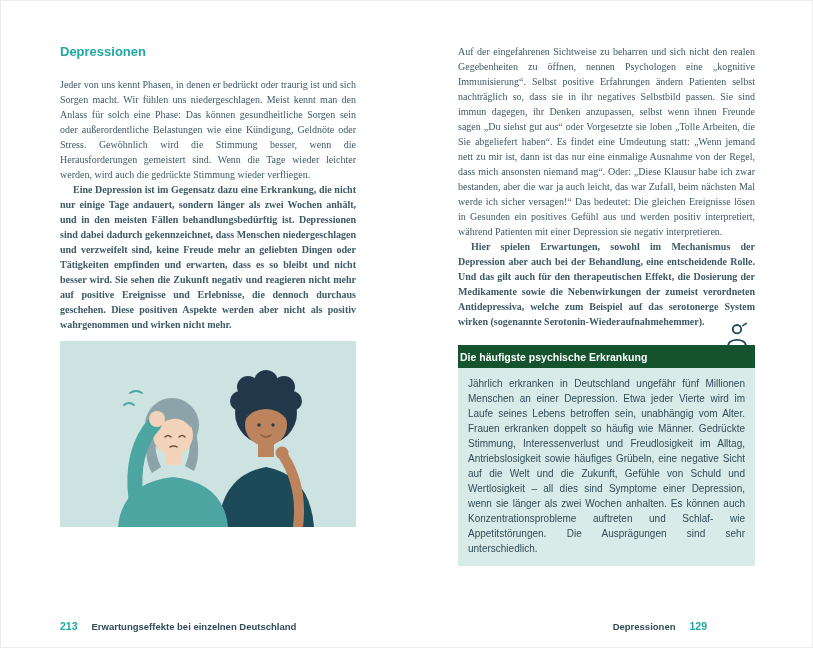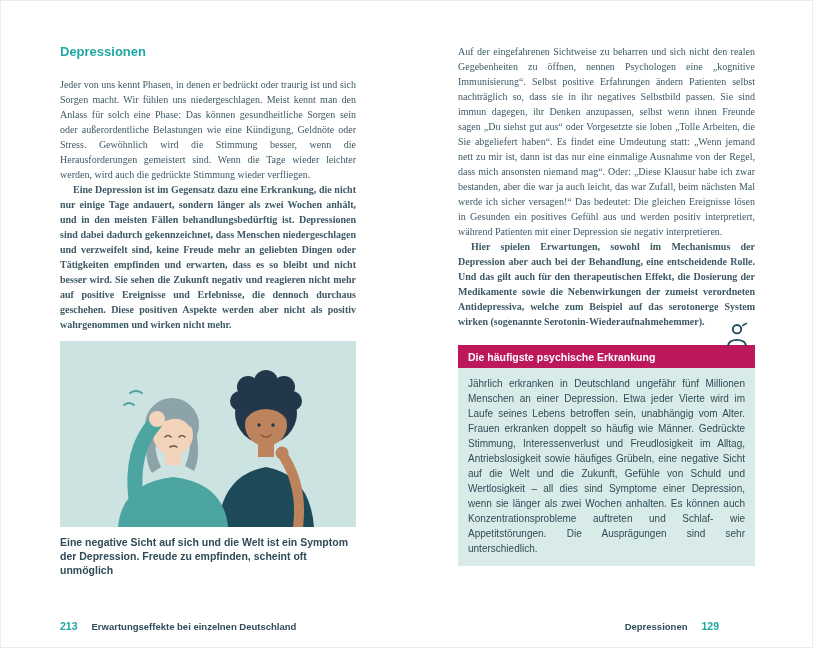--- a/index.html
+++ b/index.html
@@ -32,43 +32,43 @@
   figure.illustration{margin:9px 0 8px 0;width:296px;height:186px;}
   figure.illustration svg{display:block;}
 
   .caption{
     margin:0;font-family:"Liberation Sans", sans-serif;
     font-size:10.5px;font-weight:bold;line-height:1.35;color:#2f4c58;
   }
 
   .infobox{margin-top:16px;position:relative;}
   .infobox-header{
-    background:#be185d;color:#ffffff;
+    background:#14532d;color:#ffffff;
     font-family:"Liberation Sans", sans-serif;
     font-size:10.5px;font-weight:bold;
-    padding:6px 10px 5px 10px;
+    padding:6px 10px 5px 2px;
   }
   .infobox-body{
     background:#d8ebe8;color:#2f4c58;
     font-family:"Liberation Sans", sans-serif;
     font-size:10px;line-height:1.5;
     padding:8px 10px 10px 10px;
     text-align:justify;hyphens:auto;-webkit-hyphens:auto;
   }
   .infobox .person-icon{
     position:absolute;right:4px;top:-24px;width:28px;height:28px;
   }
 
   .footer{
     position:absolute;top:620px;
     font-family:"Liberation Sans", sans-serif;
     font-size:9.5px;font-weight:bold;color:#2f4c58;
   }
   .footer.left-footer{left:60px;width:296px;}
-  .footer.right-footer{left:448px;width:271px;text-align:right;}
+  .footer.right-footer{left:436px;width:271px;text-align:right;}
   .pagenum{color:#1fa7a4;font-size:10.5px;}
   .left-footer .pagenum{margin-right:14px;}
   .right-footer .pagenum{margin-left:14px;}
 </style>
 </head>
 <body>
 
 <div class="page left">
   <h2 class="section-heading">Depressionen</h2>
   <p class="body-text">Jeder von uns kennt Phasen, in denen er bedrückt oder traurig ist und sich Sorgen macht. Wir fühlen uns niedergeschlagen. Meist kennt man den Anlass für solch eine Phase: Das können gesundheitliche Sorgen sein oder außerordentliche Belastungen wie eine Kündigung, Geldnöte oder Stress. Gewöhnlich wird die Stimmung besser, wenn die Herausforderungen gemeistert sind. Wenn die Tage wieder leichter werden, wird auch die gedrückte Stimmung wieder verfliegen.</p>
@@ -108,21 +108,20 @@
         <path d="M110 106 q4 -2 7 0" stroke="#6b5242" stroke-width="1.5" fill="none" stroke-linecap="round"></path>
         <path d="M58 186 Q62 142 113 136 Q164 142 168 186 Z" fill="#4da5a2"></path>
         <path d="M76 158 Q70 110 95 82" stroke="#4da5a2" stroke-width="15" fill="none" stroke-linecap="round"></path>
         <circle cx="97" cy="78" r="8" fill="#f3d3ba"></circle>
         <path d="M70 52 q6 -4 12 0" stroke="#4da5a2" stroke-width="2" fill="none" stroke-linecap="round"></path>
         <path d="M64 64 q5 -4 10 0" stroke="#4da5a2" stroke-width="2" fill="none" stroke-linecap="round"></path>
       </g>
     </svg>
   </figure>
 
-  <p class="caption">Eine negative Sicht auf sich und die Welt ist ein Symptom der Depression. Freude zu empfinden, scheint oft unmöglich</p>
 </div>
 
 <div class="page right">
   <p class="body-text">Auf der eingefahrenen Sichtweise zu beharren und sich nicht den realen Gegebenheiten zu öffnen, nennen Psychologen eine „kognitive Immunisierung“. Selbst positive Erfahrungen ändern Patienten selbst nachträglich so, dass sie in ihr negatives Selbstbild passen. Sie sind immun dagegen, ihr Denken anzupassen, selbst wenn ihnen Freunde sagen „Du siehst gut aus“ oder Vorgesetzte sie loben „Tolle Arbeiten, die Sie abgeliefert haben“. Es findet eine Umdeutung statt: „Wenn jemand nett zu mir ist, dann ist das nur eine einmalige Ausnahme von der Regel, dass mich ansonsten niemand mag“. Oder: „Diese Klausur habe ich zwar bestanden, aber die war ja auch leicht, das war Zufall, beim nächsten Mal werde ich sicher versagen!“ Das bedeutet: Die gleichen Ereignisse lösen in Gesunden ein positives Gefühl aus und werden positiv interpretiert, während Patienten mit einer Depression sie negativ interpretieren.</p>
   <p class="body-text indent">Hier spielen Erwartungen, sowohl im Mechanismus der Depression aber auch bei der Behandlung, eine entscheidende Rolle. Und das gilt auch für den therapeutischen Effekt, die Dosierung der Medikamente sowie die Nebenwirkungen der zumeist verordneten Antidepressiva, welche zum Beispiel auf das serotonerge System wirken (sogenannte Serotonin-Wiederaufnahmehemmer).</p>
 
   <aside class="infobox">
     <svg class="person-icon" viewBox="0 0 24 24">
       <circle cx="12" cy="7" r="3.6" fill="none" stroke="#1c4a59" stroke-width="1.6"></circle>
       <path d="M4.5 21 C4.5 14.5 19.5 14.5 19.5 21" fill="none" stroke="#1c4a59" stroke-width="1.6" stroke-linecap="round"></path>

